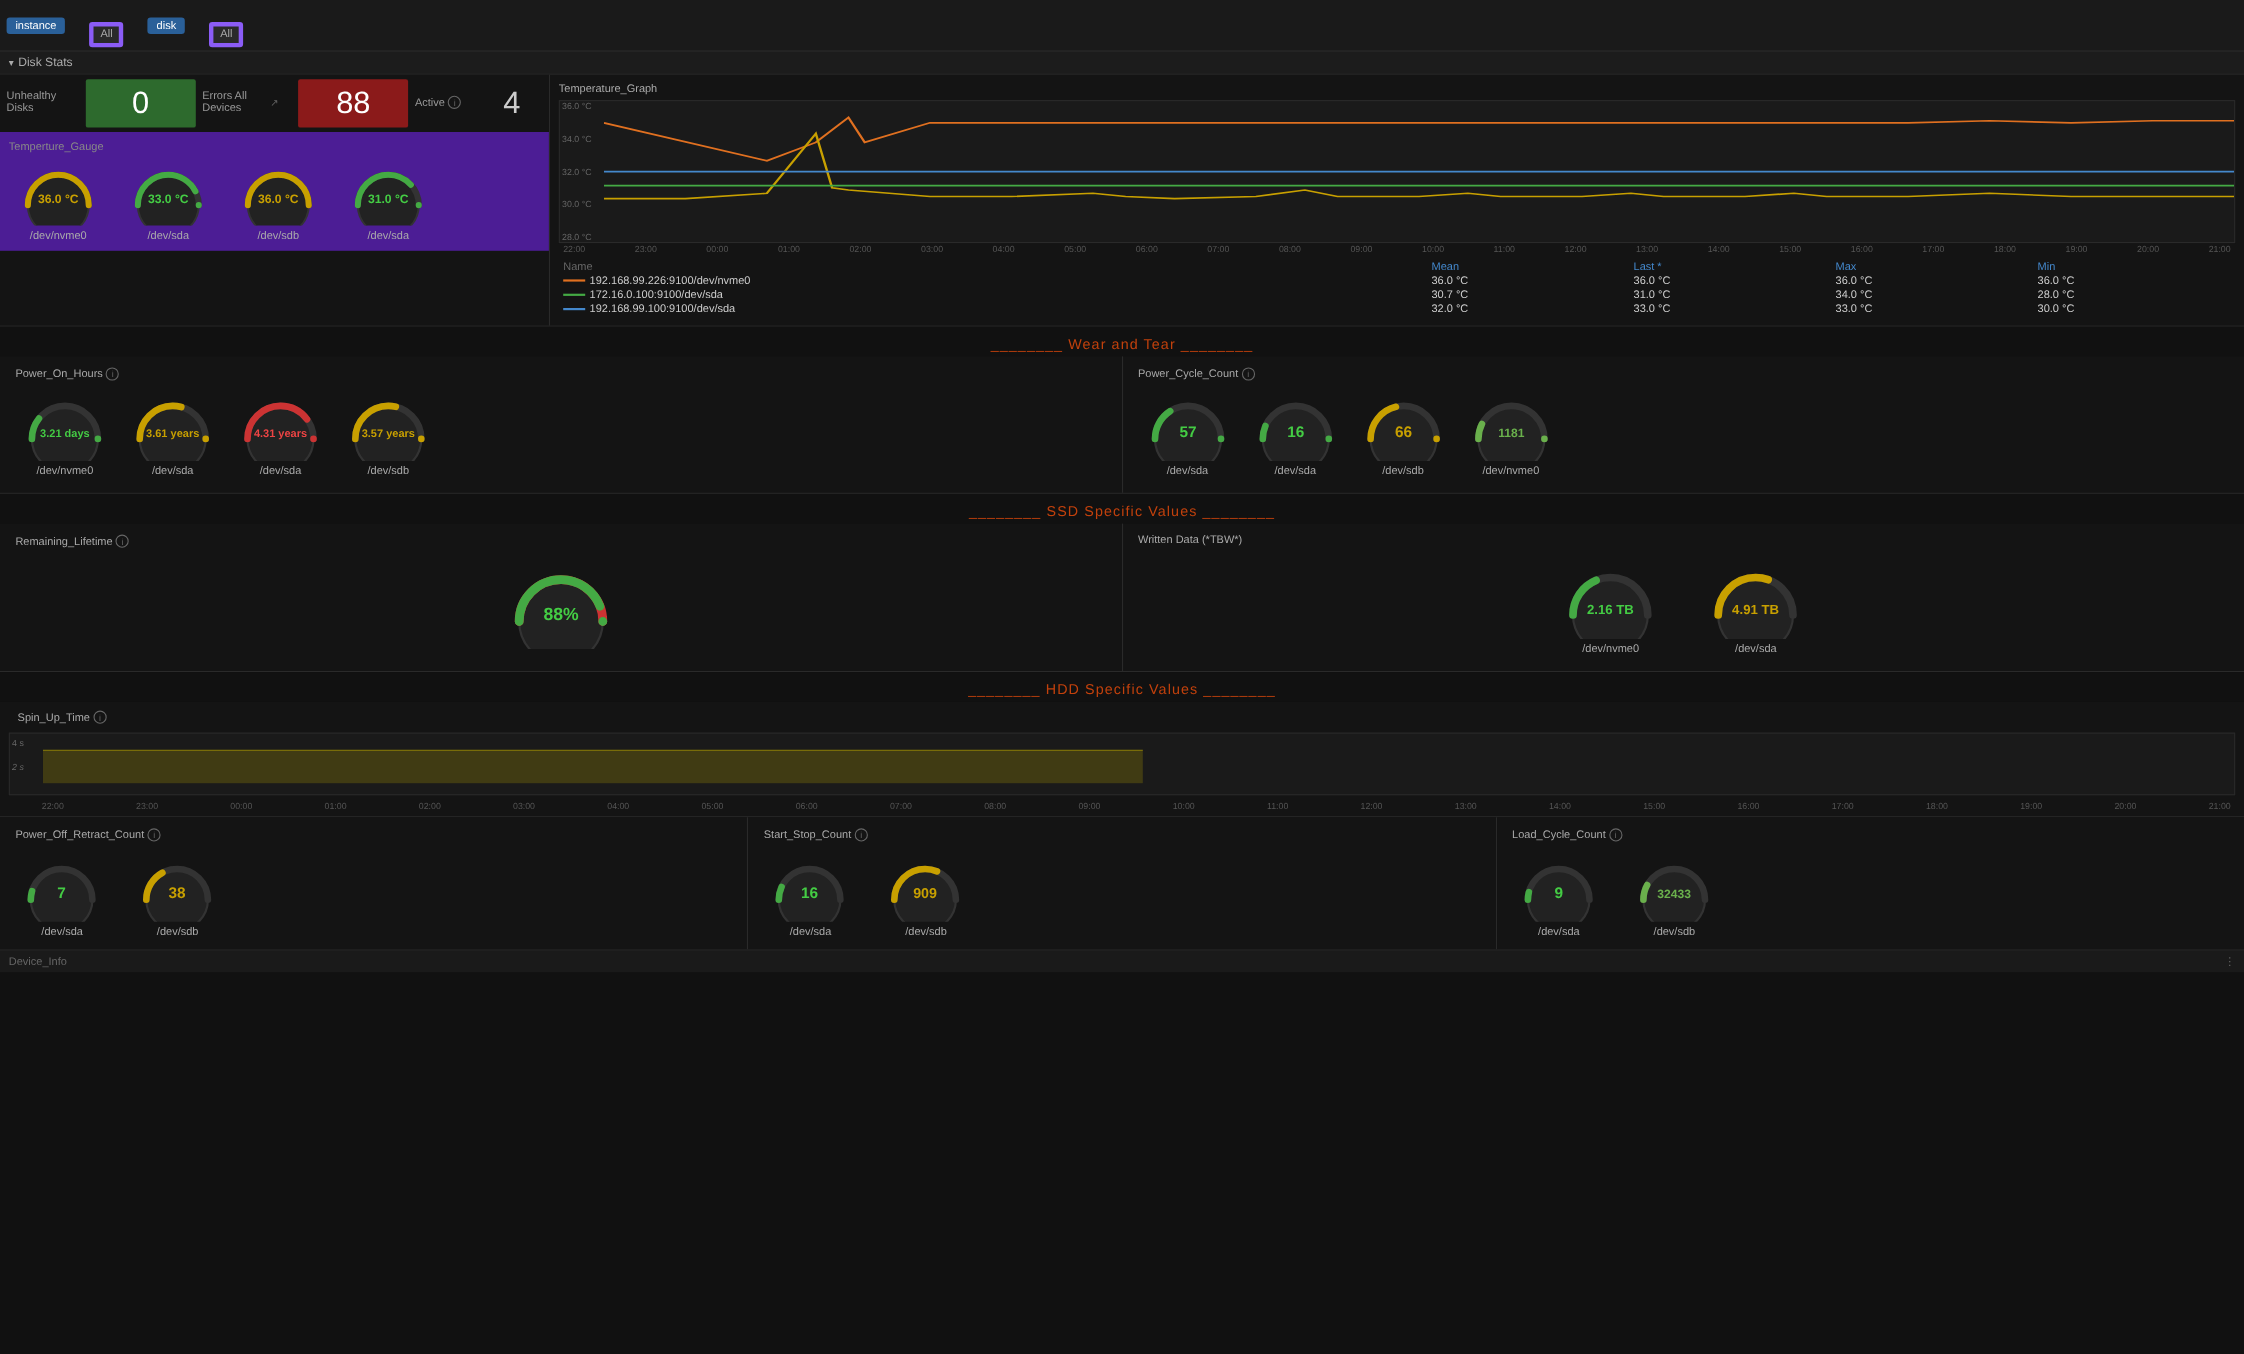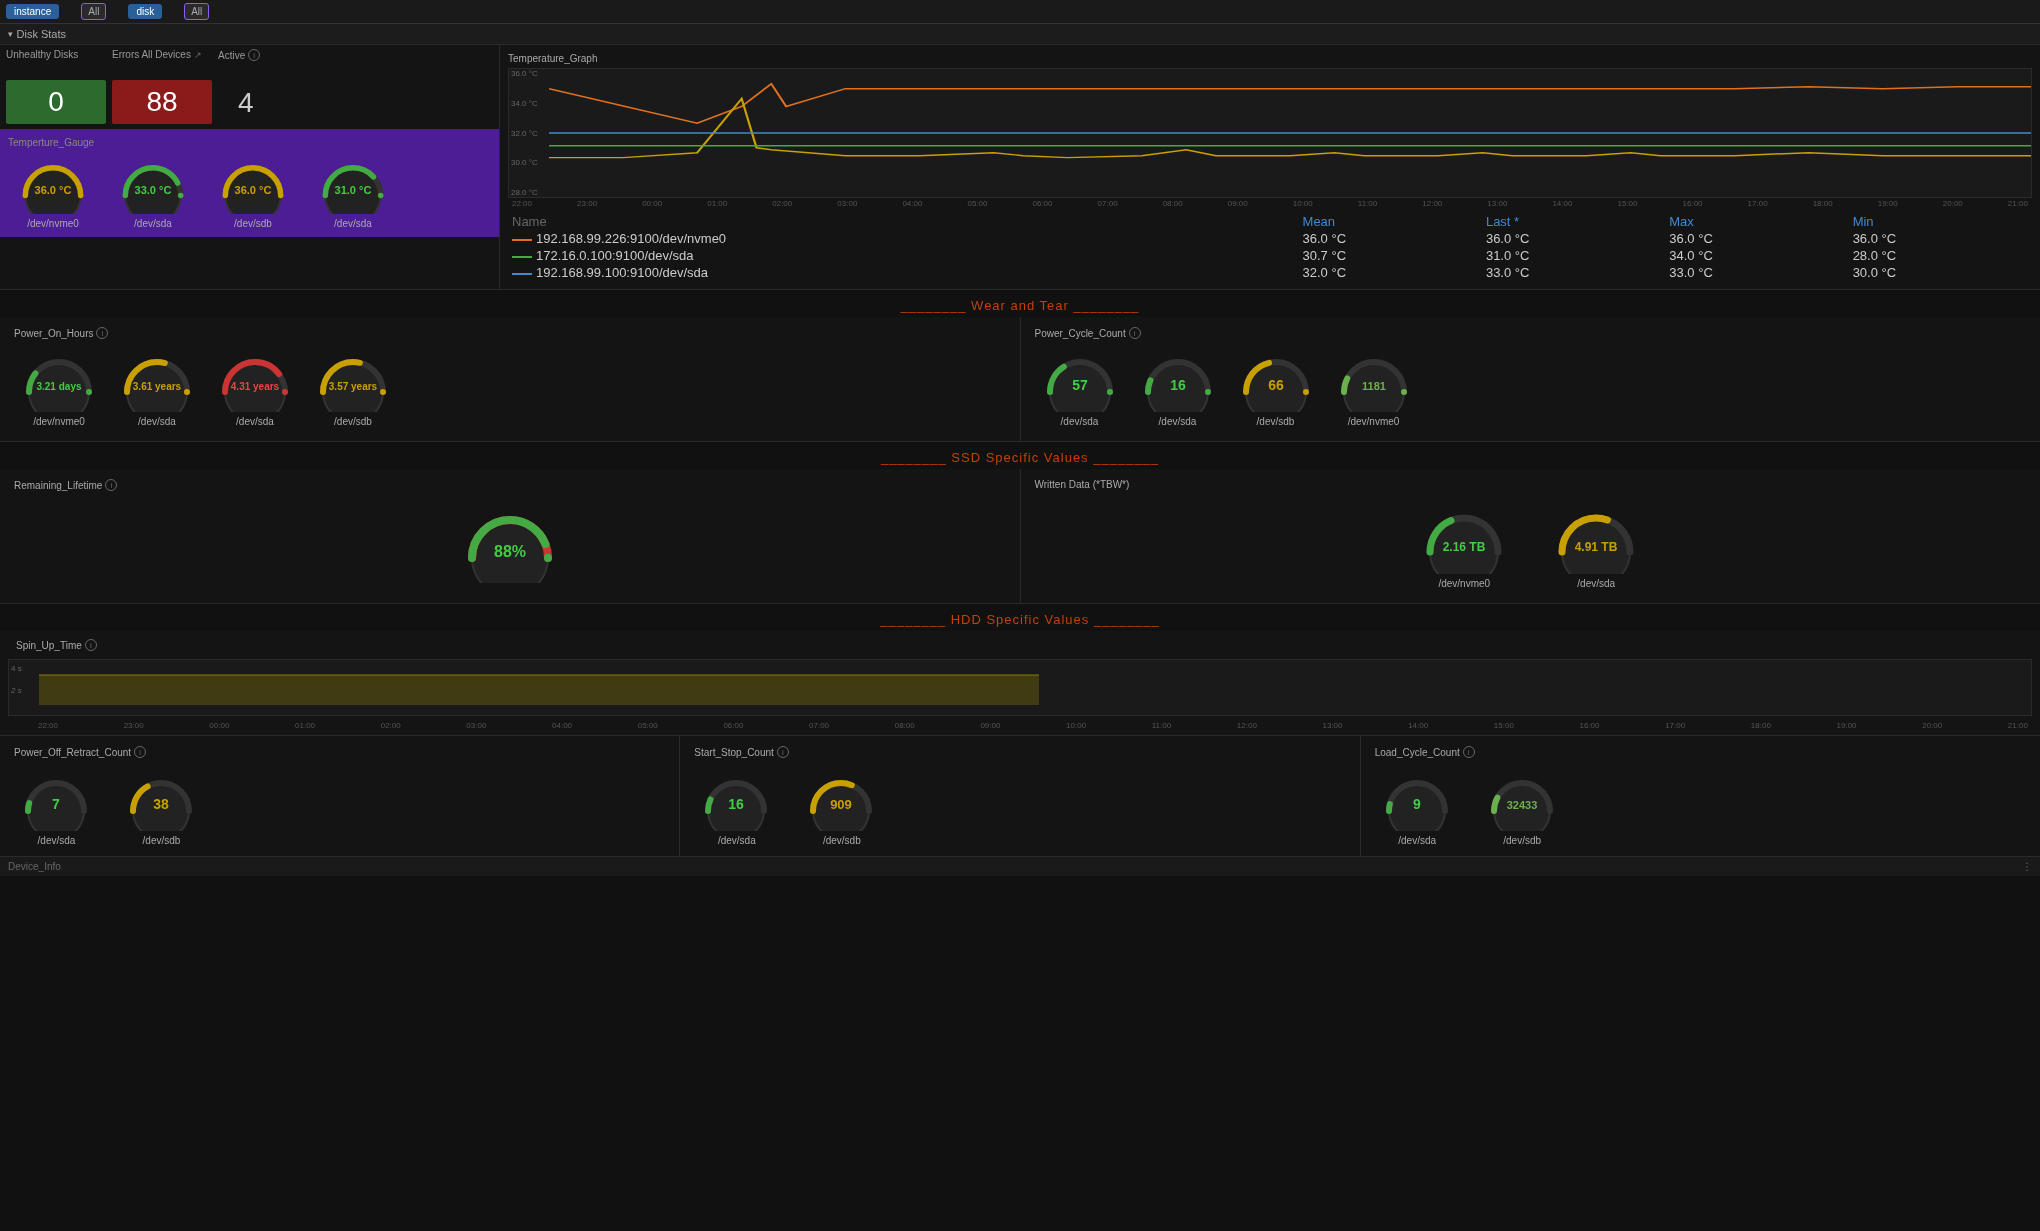--- a/index.html
+++ b/index.html
@@ -23,25 +23,26 @@
       background: #2a6099;
       color: #fff;
       padding: 2px 8px;
       border-radius: 3px;
       font-size: 10px;
       cursor: pointer;
     }
     .filter-dropdown {
       background: #2a2a2a;
       color: #aaa;
-      border: 1px solid #8b5cf6;
+      border: 4px solid #8b5cf6;
       padding: 2px 6px;
       border-radius: 3px;
       font-size: 10px;
       cursor: pointer;
+      margin-top: 17px;
     }
     
     .section-header {
       background: #1c1c1c;
       border-bottom: 1px solid #2a2a2a;
       padding: 4px 8px;
       font-size: 11px;
       color: #aaa;
       display: flex;
       align-items: center;
@@ -50,21 +51,21 @@
     .section-header .chevron { color: #aaa; font-size: 9px; }
     
     .stats-row {
       display: flex;
       padding: 4px 6px;
       gap: 6px;
       background: #141414;
     }
     .stat-box {
       display: flex;
-      flex-direction: column;
+      flex-direction: row;
       gap: 18px;
     }
     .stat-label {
       font-size: 10px;
       color: #999;
       margin-bottom: 2px;
       display: flex;
       align-items: center;
       gap: 3px;
     }
@@ -111,21 +112,21 @@
     }
     
     .gauge-svg { width: 90px; height: 60px; }
     .temp-graph-title {
       font-size: 10px;
       color: #aaa;
       margin-bottom: 4px;
     }
     .legend-table {
       width: 100%;
-      font-size: 13px;
+      font-size: 10px;
       border-collapse: collapse;
       margin-top: 4px;
     }
     .legend-table th {
       color: #666;
       text-align: left;
       padding: 1px 4px;
       font-weight: normal;
     }
     .legend-table td {

